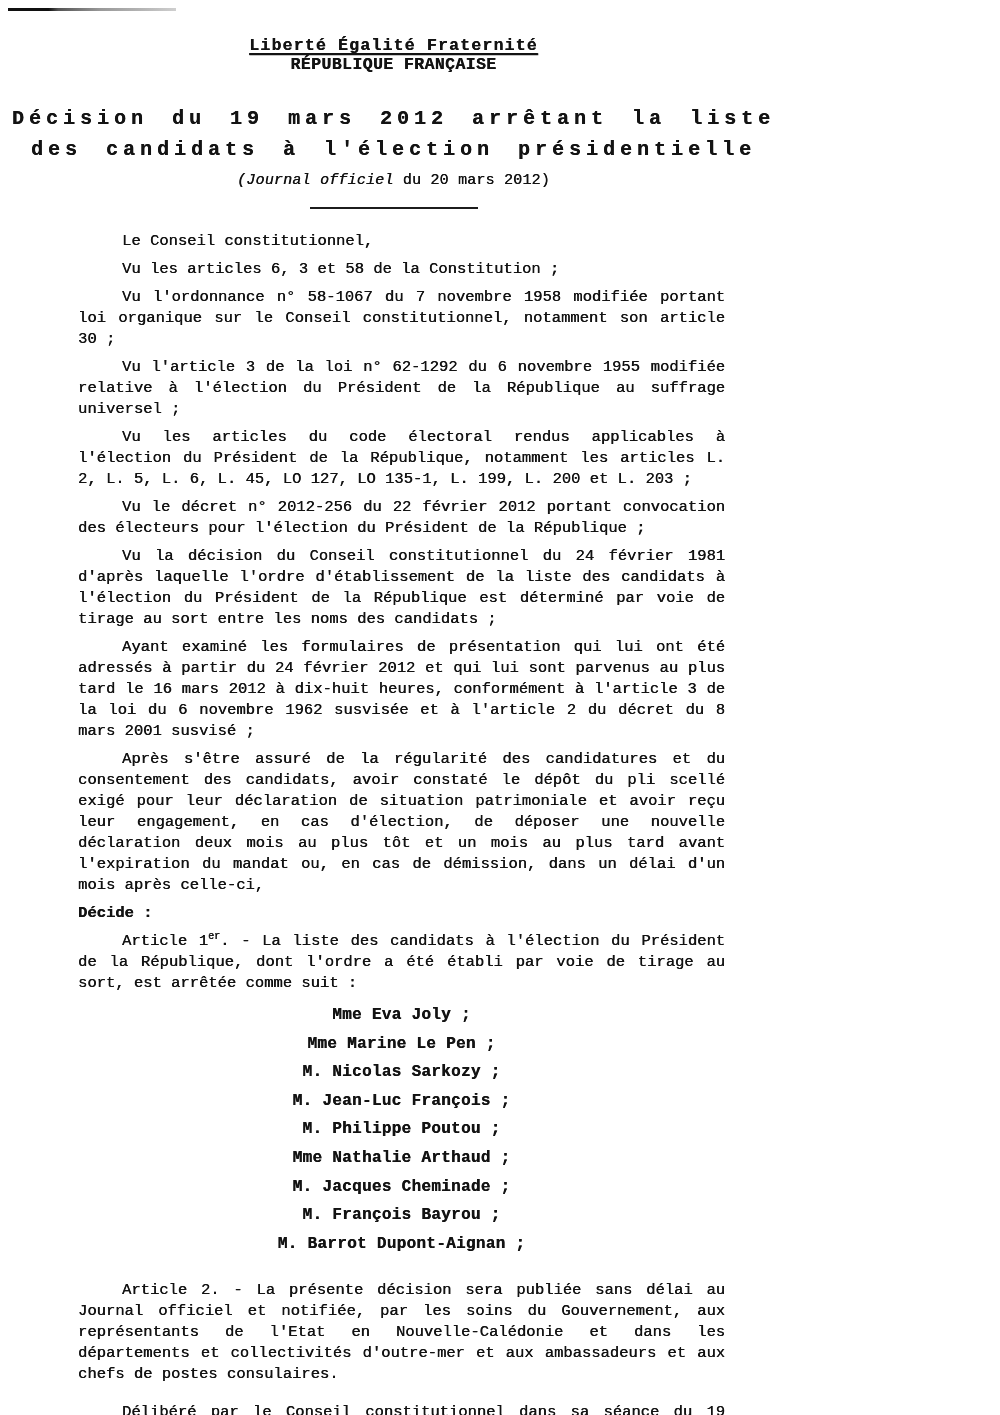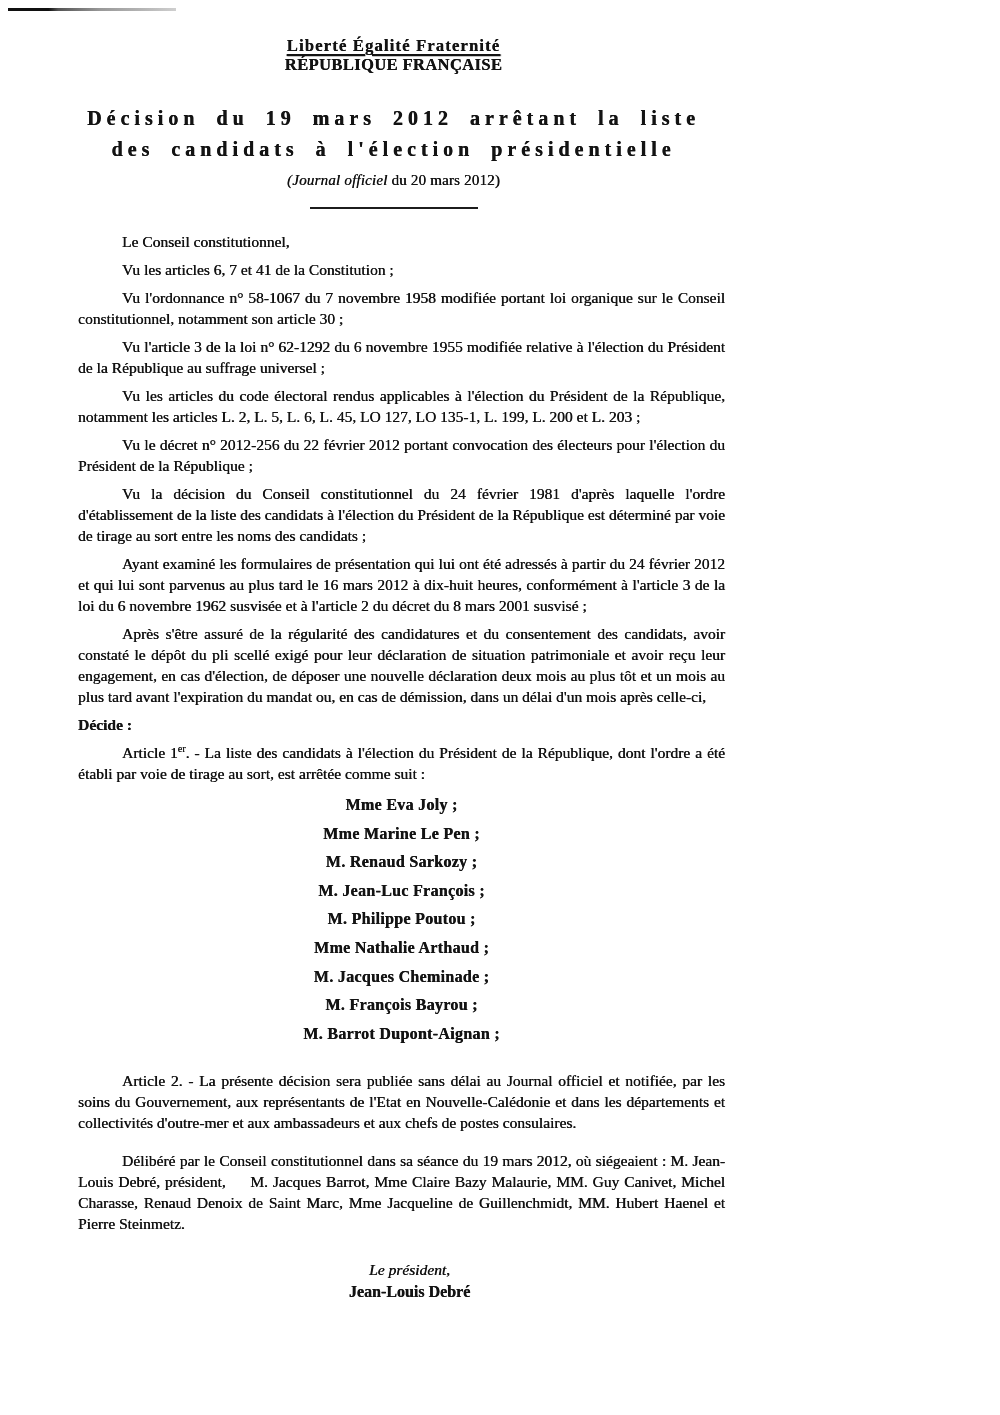--- a/index.html
+++ b/index.html
@@ -2,21 +2,21 @@
 <html><head>
 <meta charset="utf-8">
 <style>
   html, body { margin: 0; padding: 0; background: #ffffff; }
   .page {
     position: relative;
     width: 805px;
     height: 1415px;
     background: #ffffff;
     color: #131313;
-    font-family: Liberation Serif, serif;
+    font-family: Liberation Mono, monospace;
     overflow: hidden;
     text-shadow: 0.35px 0.25px 0 currentColor; 
   }
   
   .scan-artifact {
     position: absolute;
     top: 8px; left: 8px;
     width: 168px; height: 3px;
     background: linear-gradient(90deg, #101010 0%, #101010 24%, #555 30%, #999 55%, #b5b5b5 80%, #cfcfcf 100%);
   }
@@ -95,37 +95,37 @@
       <div>des candidats à l'élection présidentielle</div>
     </div>
     <div class="subtitle">
       <span class="it">(Journal officiel</span><span> du 20 mars 2012)</span>
     </div>
     <div class="sep"></div>
   </div>
 
   <div class="content">
     <p>Le Conseil constitutionnel,</p>
-    <p>Vu les articles 6, 7 et 41 de la Constitution ;</p>
+    <p>Vu les articles 6, 3 et 58 de la Constitution ;</p>
     <p>Vu l'ordonnance n° 58-1067 du 7 novembre 1958 modifiée portant loi organique sur le Conseil constitutionnel, notamment son article 30 ;</p>
     <p>Vu l'article 3 de la loi n° 62-1292 du 6 novembre 1955 modifiée relative à l'élection du Président de la République au suffrage universel ;</p>
     <p>Vu les articles du code électoral rendus applicables à l'élection du Président de la République, notamment les articles L. 2, L. 5, L. 6, L. 45, LO 127, LO 135-1, L. 199, L. 200 et L. 203 ;</p>
     <p>Vu le décret n° 2012-256 du 22 février 2012 portant convocation des électeurs pour l'élection du Président de la République ;</p>
     <p>Vu la décision du Conseil constitutionnel du 24 février 1981 d'après laquelle l'ordre d'établissement de la liste des candidats à l'élection du Président de la République est déterminé par voie de tirage au sort entre les noms des candidats ;</p>
     <p>Ayant examiné les formulaires de présentation qui lui ont été adressés à partir du 24 février 2012 et qui lui sont parvenus au plus tard le 16 mars 2012 à dix-huit heures, conformément à l'article 3 de la loi du 6 novembre 1962 susvisée et à l'article 2 du décret du 8 mars 2001 susvisé ;</p>
     <p>Après s'être assuré de la régularité des candidatures et du consentement des candidats, avoir constaté le dépôt du pli scellé exigé pour leur déclaration de situation patrimoniale et avoir reçu leur engagement, en cas d'élection, de déposer une nouvelle déclaration deux mois au plus tôt et un mois au plus tard avant l'expiration du mandat ou, en cas de démission, dans un délai d'un mois après celle-ci,</p>
 
     <p class="decide">Décide :</p>
 
     <p><span>Article 1</span><sup>er</sup><span>. - La liste des candidats à l'élection du Président de la République, dont l'ordre a été établi par voie de tirage au sort, est arrêtée comme suit :</span></p>
 
     <div class="candidates">
       <div class="candidate">Mme Eva Joly ;</div>
       <div class="candidate">Mme Marine Le Pen ;</div>
-      <div class="candidate">M. Renaud Sarkozy ;</div>
+      <div class="candidate">M. Nicolas Sarkozy ;</div>
       <div class="candidate">M. Jean-Luc François ;</div>
       <div class="candidate">M. Philippe Poutou ;</div>
       <div class="candidate">Mme Nathalie Arthaud ;</div>
       <div class="candidate">M. Jacques Cheminade ;</div>
       <div class="candidate">M. François Bayrou ;</div>
       <div class="candidate">M. Barrot Dupont-Aignan ;</div>
     </div>
 
     <p class="article2">Article 2. - La présente décision sera publiée sans délai au Journal officiel et notifiée, par les soins du Gouvernement, aux représentants de l'Etat en Nouvelle-Calédonie et dans les départements et collectivités d'outre-mer et aux ambassadeurs et aux chefs de postes consulaires.</p>
     <p class="delib">Délibéré par le Conseil constitutionnel dans sa séance du 19 mars 2012, où siégeaient : M. Jean-Louis Debré, président, &nbsp;&nbsp;&nbsp;&nbsp;M. Jacques Barrot, Mme Claire Bazy Malaurie, MM. Guy Canivet, Michel Charasse, Renaud Denoix de Saint Marc, Mme Jacqueline de Guillenchmidt, MM. Hubert Haenel et Pierre Steinmetz.</p>

